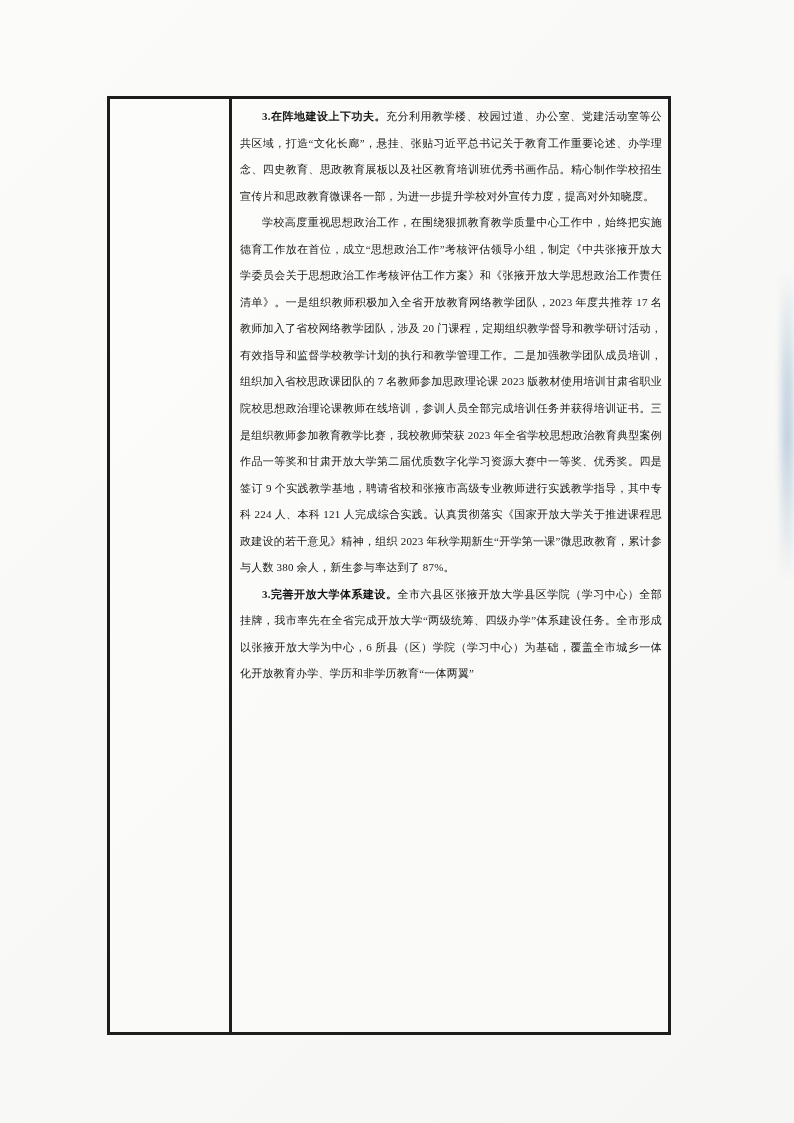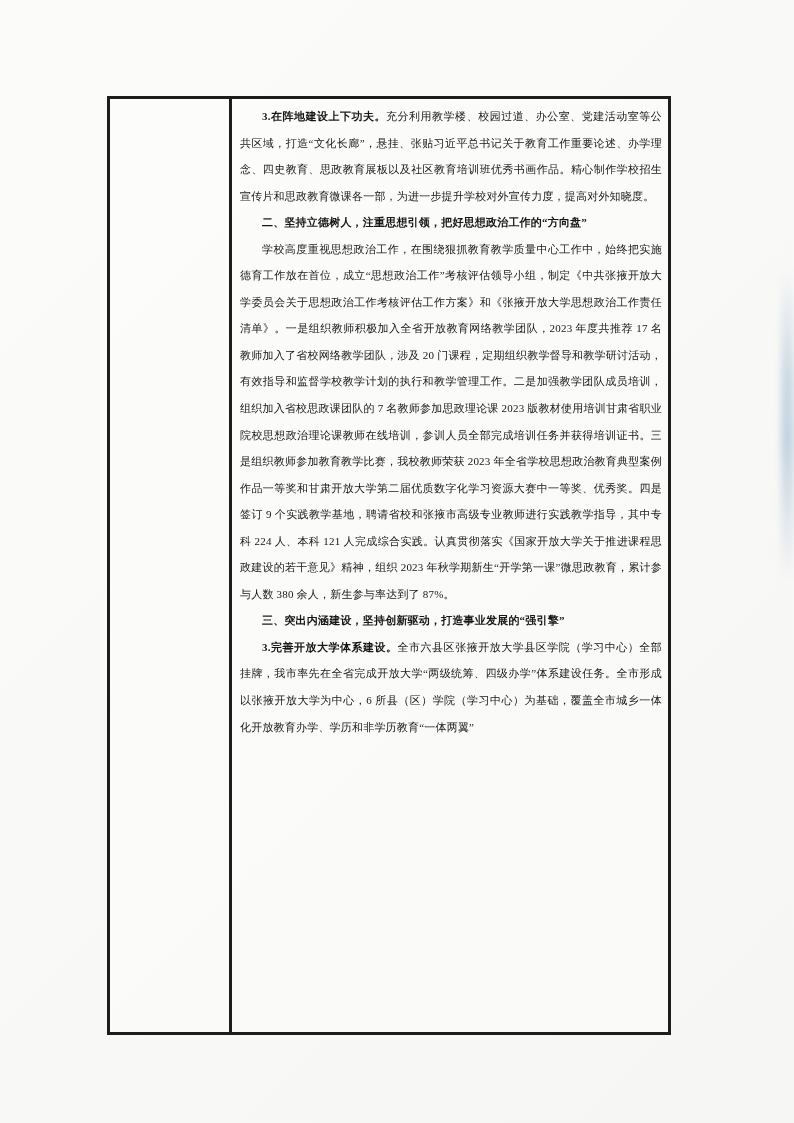--- a/index.html
+++ b/index.html
@@ -77,24 +77,22 @@
   <div class="scan-streak"></div>
 
   <div class="report-table">
 
     <div class="col-left"></div>
 
     <div class="col-right">
 
       <p class="para"><span class="lead">3.在阵地建设上下功夫。</span><span>充分利用教学楼、校园过道、办公室、党建活动室等公共区域，打造“文化长廊”，悬挂、张贴习近平总书记关于教育工作重要论述、办学理念、四史教育、思政教育展板以及社区教育培训班优秀书画作品。精心制作学校招生宣传片和思政教育微课各一部，为进一步提升学校对外宣传力度，提高对外知晓度。</span></p>
 
-      <p class="para heading">二、坚持立德树人，注重思想引领，把好思想政治工作的“方向盘”</p>
 
       <p class="para">学校高度重视思想政治工作，在围绕狠抓教育教学质量中心工作中，始终把实施德育工作放在首位，成立“思想政治工作”考核评估领导小组，制定《中共张掖开放大学委员会关于思想政治工作考核评估工作方案》和《张掖开放大学思想政治工作责任清单》。一是组织教师积极加入全省开放教育网络教学团队，2023 年度共推荐 17 名教师加入了省校网络教学团队，涉及 20 门课程，定期组织教学督导和教学研讨活动，有效指导和监督学校教学计划的执行和教学管理工作。二是加强教学团队成员培训，组织加入省校思政课团队的 7 名教师参加思政理论课 2023 版教材使用培训甘肃省职业院校思想政治理论课教师在线培训，参训人员全部完成培训任务并获得培训证书。三是组织教师参加教育教学比赛，我校教师荣获 2023 年全省学校思想政治教育典型案例作品一等奖和甘肃开放大学第二届优质数字化学习资源大赛中一等奖、优秀奖。四是签订 9 个实践教学基地，聘请省校和张掖市高级专业教师进行实践教学指导，其中专科 224 人、本科 121 人完成综合实践。认真贯彻落实《国家开放大学关于推进课程思政建设的若干意见》精神，组织 2023 年秋学期新生“开学第一课”微思政教育，累计参与人数 380 余人，新生参与率达到了 87%。</p>
 
-      <p class="para heading">三、突出内涵建设，坚持创新驱动，打造事业发展的“强引擎”</p>
 
       <p class="para"><span class="lead">3.完善开放大学体系建设。</span><span>全市六县区张掖开放大学县区学院（学习中心）全部挂牌，我市率先在全省完成开放大学“两级统筹、四级办学”体系建设任务。全市形成以张掖开放大学为中心，6 所县（区）学院（学习中心）为基础，覆盖全市城乡一体化开放教育办学、学历和非学历教育“一体两翼”</span></p>
 
     </div>
   </div>
 
 </div>
 
 </body></html>

